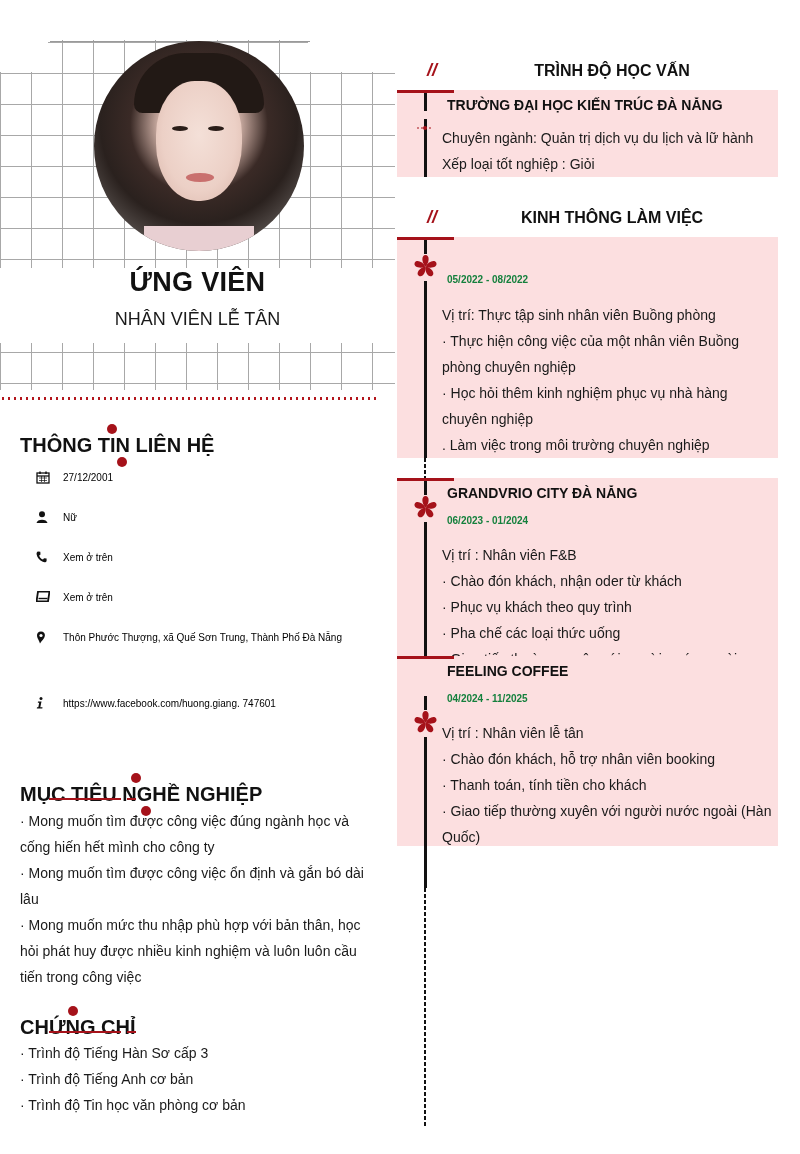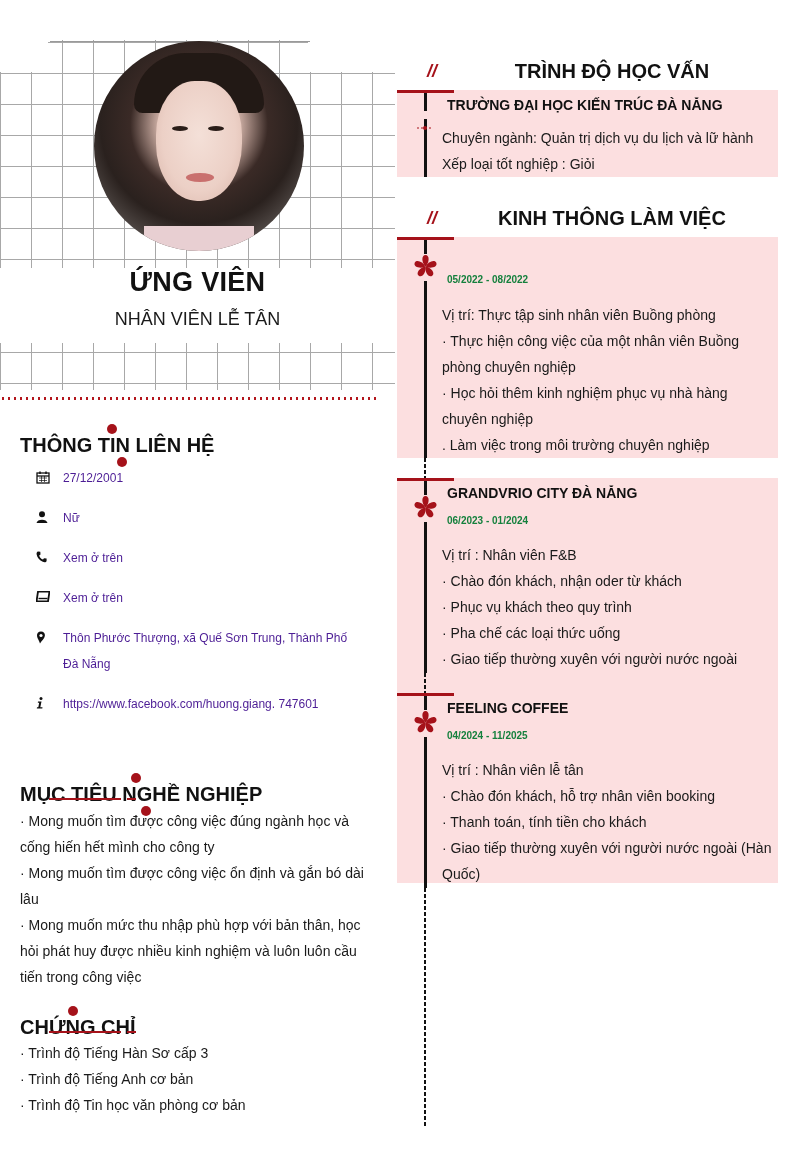--- a/index.html
+++ b/index.html
@@ -54,30 +54,30 @@
     background-size: 6px 3px;
   }
 
   
   .lhead { position: absolute; left: 10px; display: flex; align-items: center; flex-direction: column; }
   .lhead .dot { width: 10px; height: 10px; border-radius: 50%; background: #a5121a; }
   .lhead .title { margin-left: 10px; font-weight: 700; font-size: 20px; color: #111; }
   .lhead .dot2 { width: 10px; height: 10px; border-radius: 50%; background: #a5121a; margin-left: 20px; }
   .underline { position: absolute; height: 2px; background: #a5121a; }
 
-  .contact-row { position: absolute; left: 20px; display: flex; font-size: 12px; line-height: 26px; color: #4c1d95; padding-left: 16px; }
+  .contact-row { position: absolute; left: 20px; display: flex; font-size: 10px; line-height: 26px; color: #000000; padding-left: 16px; }
   .contact-row .ic { width: 27px; display: flex; align-items: flex-start; padding-top: 6px; }
   .contact-row .txt { width: 290px; }
 
   .para { position: absolute; left: 20px; width: 350px; font-size: 14px; line-height: 26px; color: #1a1a1a; }
 
   
   .rhead { position: absolute; left: 427px; display: flex; align-items: center; width: 360px; }
   .rhead .slash { font-style: italic; font-weight: 700; font-size: 18px; color: #a5121a; width: 50px; }
-  .rhead .title { flex: 1; text-align: center; font-weight: 700; font-size: 20px; color: #111; padding-right: 40px; }
+  .rhead .title { flex: 1; text-align: center; font-weight: 700; font-size: 16px; color: #111; padding-right: 40px; }
 
   .card { position: absolute; left: 397px; width: 381px; background: #fcdfe0; }
   .card .topbar { position: absolute; left: 0; top: 0; width: 57px; height: 3px; background: #a5121a; }
   .card .org { position: absolute; left: 50px; font-weight: 700; font-size: 14px; color: #111; }
   .card .date { position: absolute; left: 50px; font-weight: 700; font-size: 10px; color: #15803d; }
   .card .body { position: absolute; left: 45px; width: 332px; font-size: 14px; line-height: 26px; color: #1a1a1a; }
 
   .timeline-solid { position: absolute; left: 424px; width: 3px; background: #111; }
   .timeline-dash { position: absolute; left: 424px; width: 2px;
     background-image: linear-gradient(to bottom, #111 60%, transparent 60%); background-size: 2px 6px; }
@@ -250,21 +250,21 @@
     <path d="M0 0 C-4 -4 -4 -11 0 -11 C4 -11 4 -4 0 0Z" transform="rotate(0)"></path>
     <path d="M0 0 C-4 -4 -4 -11 0 -11 C4 -11 4 -4 0 0Z" transform="rotate(72)"></path>
     <path d="M0 0 C-4 -4 -4 -11 0 -11 C4 -11 4 -4 0 0Z" transform="rotate(144)"></path>
     <path d="M0 0 C-4 -4 -4 -11 0 -11 C4 -11 4 -4 0 0Z" transform="rotate(216)"></path>
     <path d="M0 0 C-4 -4 -4 -11 0 -11 C4 -11 4 -4 0 0Z" transform="rotate(288)"></path>
   </g>
 </svg>
 <div class="timeline-solid" style="top:522px; height:151px;"></div>
 <div class="timeline-dash" style="top:673px; height:22px;"></div>
 
-<div class="card" style="top:693px; height:190px;padding-left:16px;">
+<div class="card" style="top:656px; height:190px;padding-left:16px;">
   <div class="topbar"></div>
   <div class="org" style="top:7px;">FEELING COFFEE</div>
   <div class="date" style="top:37px;">04/2024 - 11/2025</div>
   <div class="body" style="top:64px; white-space:pre-line;">Vị trí : Nhân viên lễ tân
 · Chào đón khách, hỗ trợ nhân viên booking
 · Thanh toán, tính tiền cho khách
 · Giao tiếp thường xuyên với người nước ngoài (Hàn Quốc)</div>
 </div>
 <div class="timeline-solid" style="top:696px; height:14px;"></div>
 <svg class="flower" style="top:709px;" viewBox="0 0 26 26">

